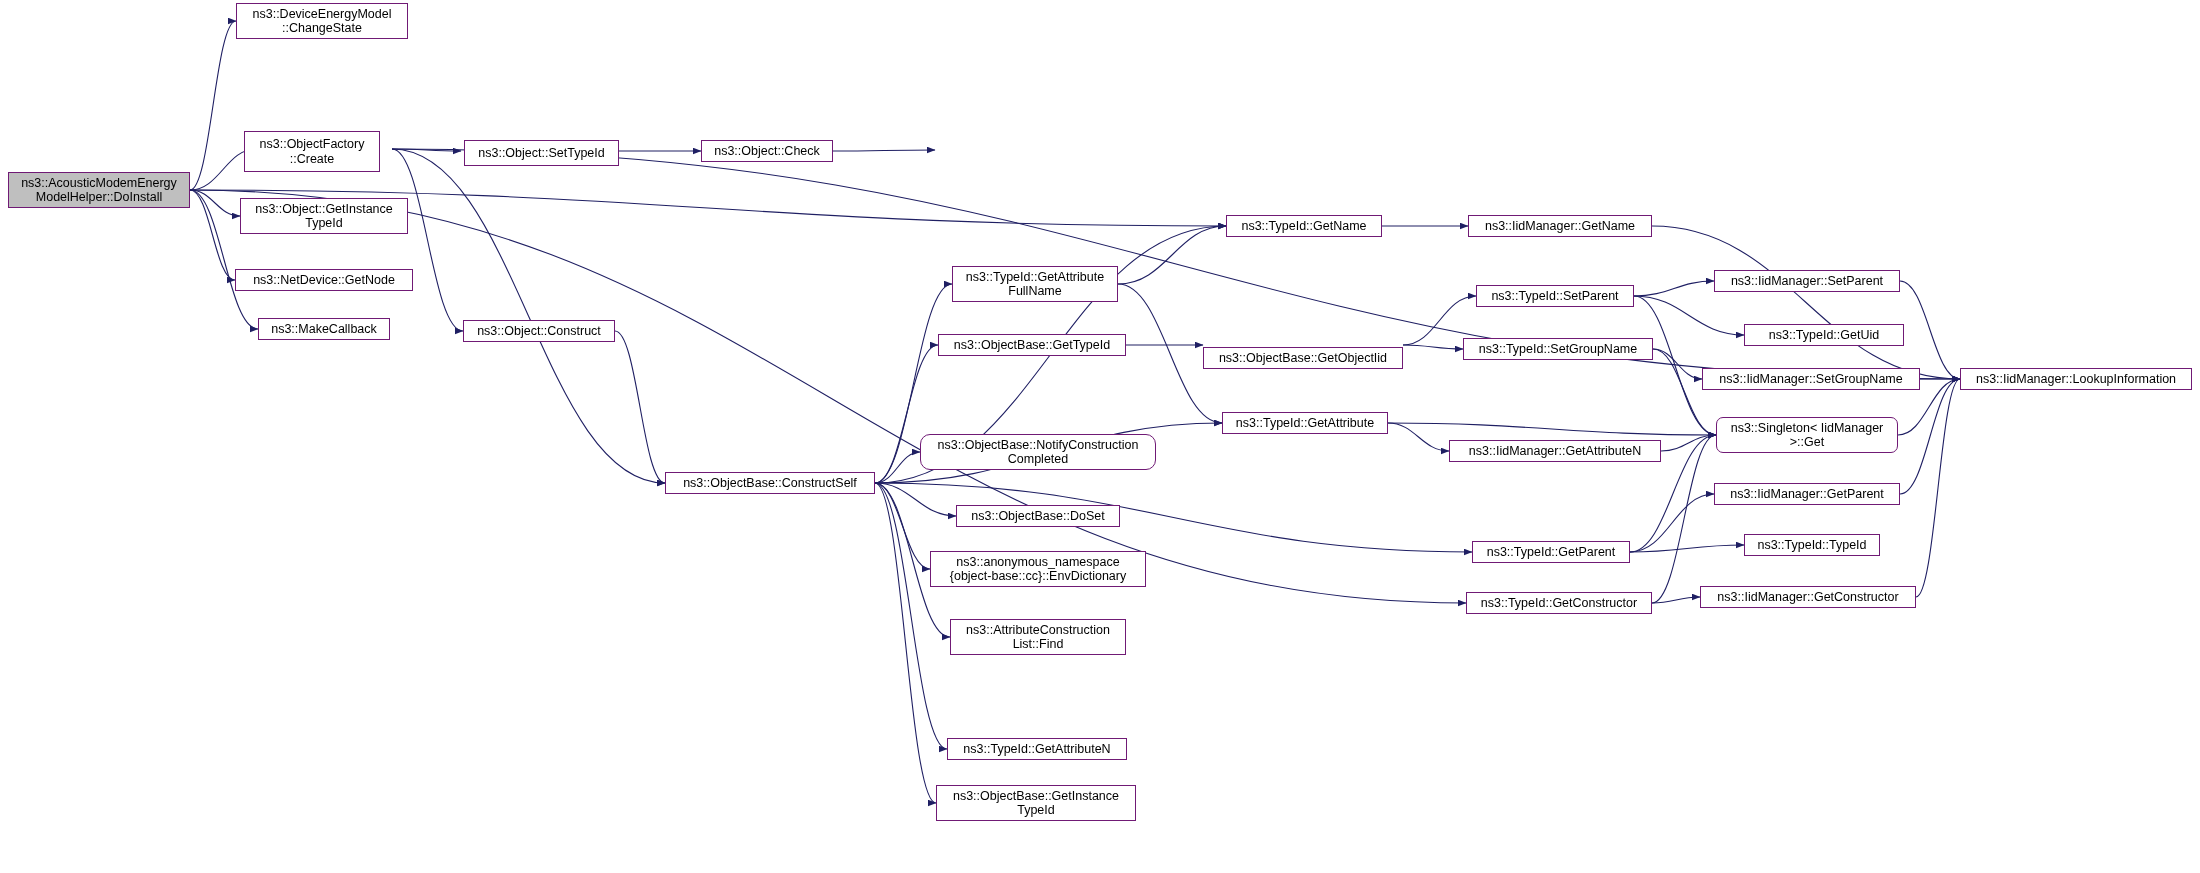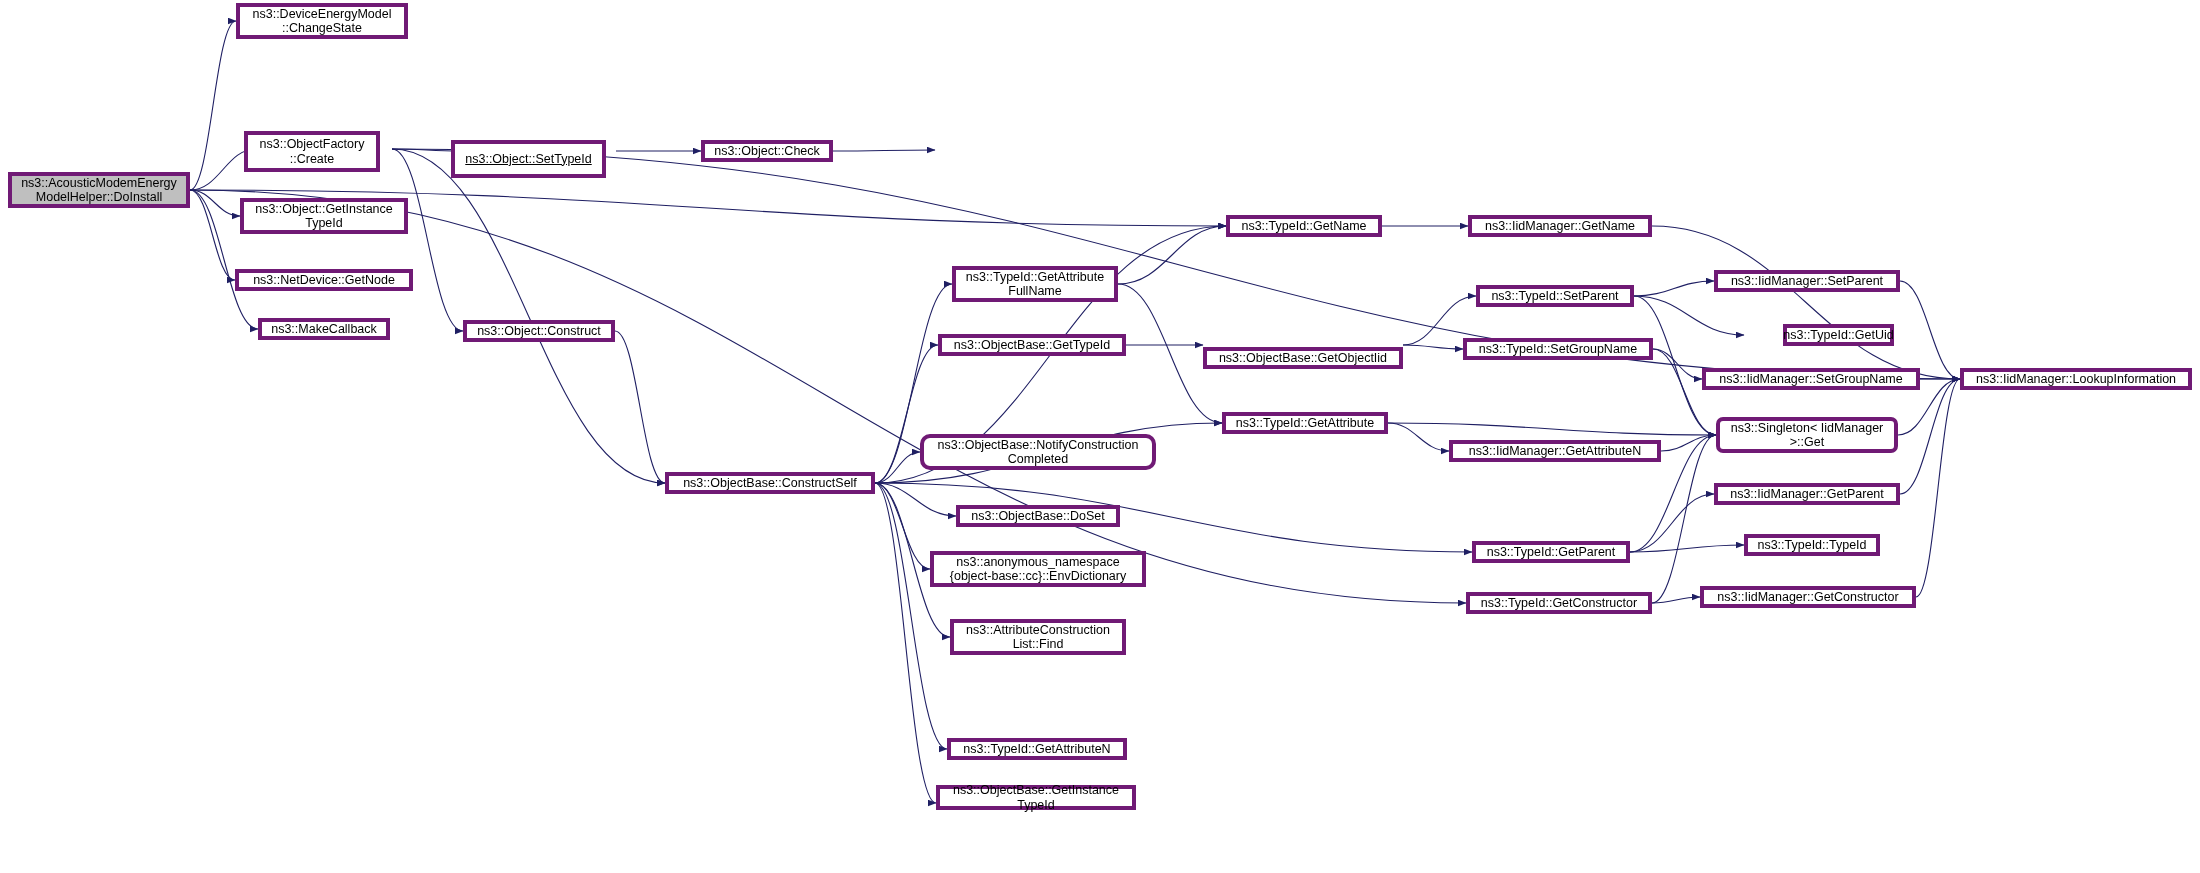--- a/index.html
+++ b/index.html
@@ -1,18 +1,18 @@
 <!DOCTYPE html>
 <html><head>
 <meta charset="utf-8">
 <style>
   html,body{margin:0;padding:0;background:#ffffff;}
   #canvas{position:relative;width:2200px;height:873px;background:#ffffff;
     font-family:"Liberation Sans", sans-serif;overflow:hidden;}
-  .node{position:absolute;box-sizing:border-box;border:4px solid #701a75;
+  .node{position:absolute;box-sizing:border-box;border:1px solid #701a75;
     background:#ffffff;color:#000000;display:flex;align-items:center;
     justify-content:center;text-align:center;font-size:12.5px;line-height:14.5px;
     white-space:pre;}
   .node.root{background:#bfbfbf;}
   svg.edges{position:absolute;left:0;top:0;width:2200px;height:873px;
     pointer-events:none;}
 </style>
 </head>
 <body>
 
@@ -79,48 +79,48 @@
 <div class="node root" style="left: 8px; top: 172px; width: 182px; height: 36px;">ns3::AcousticModemEnergy
 ModelHelper::DoInstall</div>
     <div class="node" style="left: 236px; top: 3px; width: 172px; height: 36px;">ns3::DeviceEnergyModel
 ::ChangeState</div>
     <div class="node" style="left: 244px; top: 131px; width: 136px; height: 41px;">ns3::ObjectFactory
 ::Create</div>
     <div class="node" style="left: 240px; top: 198px; width: 168px; height: 36px;">ns3::Object::GetInstance
 TypeId</div>
     <div class="node" style="left: 235px; top: 269px; width: 178px; height: 22px;">ns3::NetDevice::GetNode</div>
     <div class="node" style="left: 258px; top: 318px; width: 132px; height: 22px;">ns3::MakeCallback</div>
-    <div class="node" style="left: 451px; top: 140px; width: 155px; height: 38px; text-decoration: underline;">ns3::Object::SetTypeId</div>
+    <div class="node" style="left: 464px; top: 140px; width: 155px; height: 26px;">ns3::Object::SetTypeId</div>
     <div class="node" style="left: 701px; top: 140px; width: 132px; height: 22px;">ns3::Object::Check</div>
     <div class="node" style="left: 463px; top: 320px; width: 152px; height: 22px;">ns3::Object::Construct</div>
     <div class="node" style="left: 665px; top: 472px; width: 210px; height: 22px;">ns3::ObjectBase::ConstructSelf</div>
     <div class="node" style="left: 952px; top: 266px; width: 166px; height: 36px;">ns3::TypeId::GetAttribute
 FullName</div>
     <div class="node" style="left: 938px; top: 334px; width: 188px; height: 22px;">ns3::ObjectBase::GetTypeId</div>
     <div class="node" style="left: 920px; top: 434px; width: 236px; height: 36px; border-radius: 10px;">ns3::ObjectBase::NotifyConstruction
 Completed</div>
     <div class="node" style="left: 956px; top: 505px; width: 164px; height: 22px;">ns3::ObjectBase::DoSet</div>
     <div class="node" style="left: 930px; top: 551px; width: 216px; height: 36px;">ns3::anonymous_namespace
 {object-base::cc}::EnvDictionary</div>
     <div class="node" style="left: 950px; top: 619px; width: 176px; height: 36px;">ns3::AttributeConstruction
 List::Find</div>
     <div class="node" style="left: 947px; top: 738px; width: 180px; height: 22px;">ns3::TypeId::GetAttributeN</div>
-    <div class="node" style="left: 936px; top: 785px; width: 200px; height: 25px;">ns3::ObjectBase::GetInstance
+    <div class="node" style="left: 936px; top: 785px; width: 200px; height: 36px;">ns3::ObjectBase::GetInstance
 TypeId</div>
     <div class="node" style="left: 1226px; top: 215px; width: 156px; height: 22px;">ns3::TypeId::GetName</div>
     <div class="node" style="left: 1203px; top: 334px; width: 200px; height: 22px; margin-top: 13px;">ns3::ObjectBase::GetObjectIid</div>
     <div class="node" style="left: 1222px; top: 412px; width: 166px; height: 22px;">ns3::TypeId::GetAttribute</div>
     <div class="node" style="left: 1472px; top: 541px; width: 158px; height: 22px;">ns3::TypeId::GetParent</div>
     <div class="node" style="left: 1466px; top: 592px; width: 186px; height: 22px;">ns3::TypeId::GetConstructor</div>
     <div class="node" style="left: 1468px; top: 215px; width: 184px; height: 22px;">ns3::IidManager::GetName</div>
     <div class="node" style="left: 1476px; top: 285px; width: 158px; height: 22px;">ns3::TypeId::SetParent</div>
     <div class="node" style="left: 1463px; top: 338px; width: 190px; height: 22px;">ns3::TypeId::SetGroupName</div>
     <div class="node" style="left: 1449px; top: 440px; width: 212px; height: 22px;">ns3::IidManager::GetAttributeN</div>
     <div class="node" style="left: 1714px; top: 270px; width: 186px; height: 22px;">ns3::IidManager::SetParent</div>
-    <div class="node" style="left: 1744px; top: 324px; width: 111px; height: 22px; margin-left: 39px;">ns3::TypeId::GetUid</div>
+    <div class="node" style="left: 1744px; top: 324px; width: 160px; height: 22px;">ns3::TypeId::GetUid</div>
     <div class="node" style="left: 1702px; top: 368px; width: 218px; height: 22px;">ns3::IidManager::SetGroupName</div>
     <div class="node" style="left: 1716px; top: 417px; width: 182px; height: 36px; border-radius: 7px;">ns3::Singleton&lt; IidManager
 &gt;::Get</div>
     <div class="node" style="left: 1714px; top: 483px; width: 186px; height: 22px;">ns3::IidManager::GetParent</div>
     <div class="node" style="left: 1744px; top: 534px; width: 136px; height: 22px;">ns3::TypeId::TypeId</div>
     <div class="node" style="left: 1700px; top: 586px; width: 216px; height: 22px;">ns3::IidManager::GetConstructor</div>
     <div class="node" style="left: 1960px; top: 368px; width: 232px; height: 22px;">ns3::IidManager::LookupInformation</div>
   </div>
 
 </body></html>

